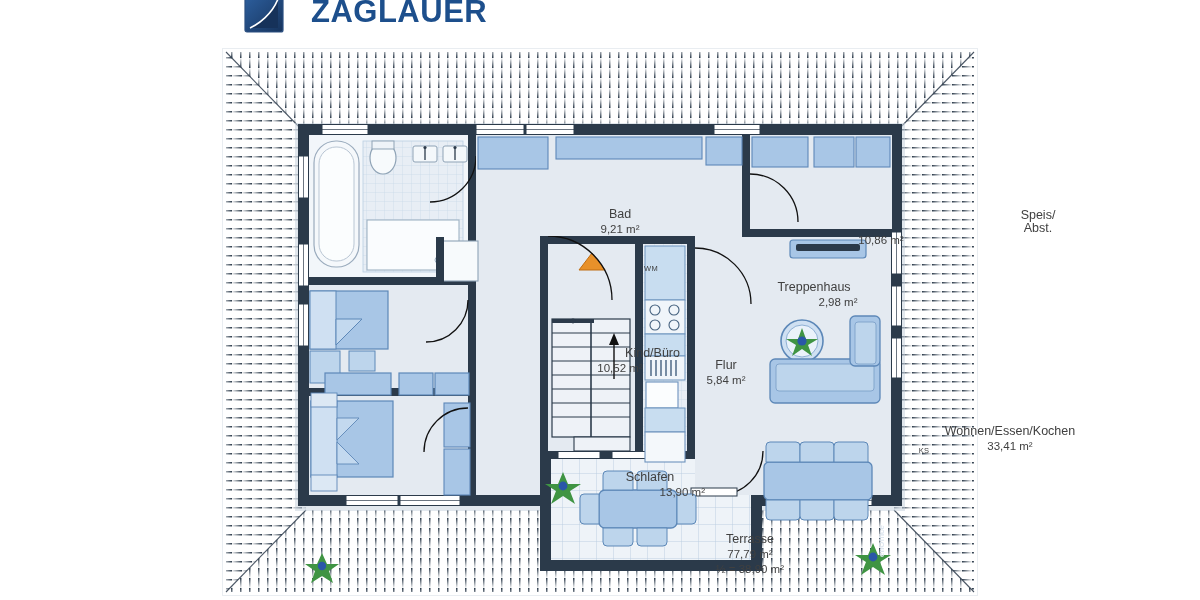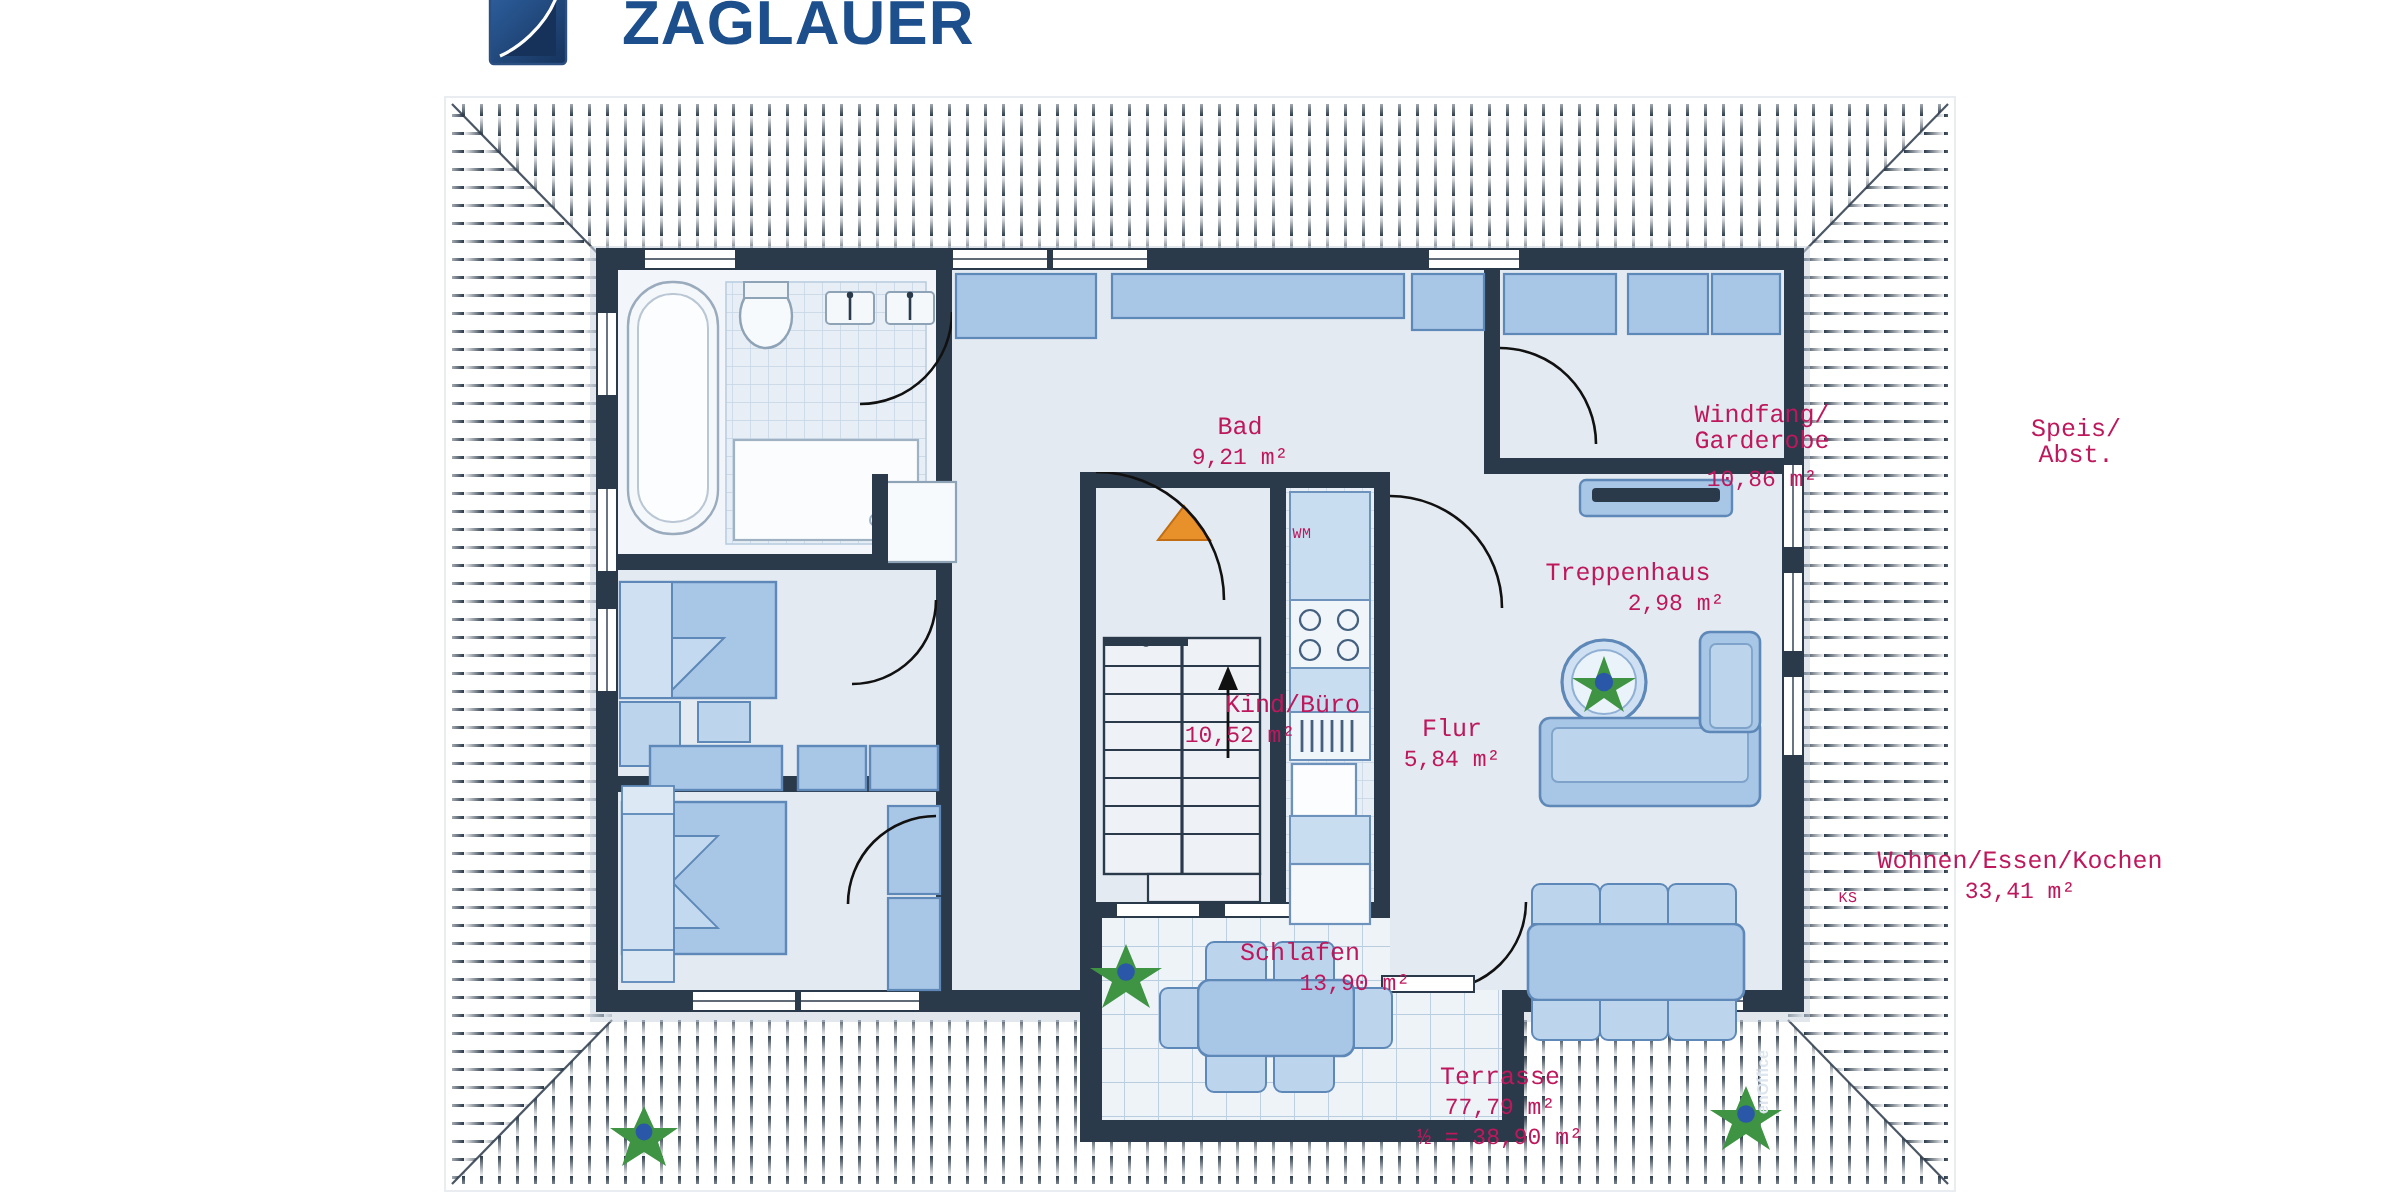--- a/index.html
+++ b/index.html
@@ -24,22 +24,22 @@
     position: absolute; left: 68px; top: -19px;
     font-size: 26px; font-weight: bold; letter-spacing: 2px;
     color: #5d7fa8; line-height: 26px;
   }
 
   
   #plan { position: absolute; left: 222px; top: 48px; width: 756px; height: 548px; }
   svg.full { position: absolute; left: 0; top: 0; overflow: visible; }
 
   .lbl {
-    position: absolute; color: #be185d; text-align: center;
-    font-family: Liberation Mono, monospace;
+    position: absolute; color: #404040; text-align: center;
+    font-family: Liberation Sans, sans-serif;
     line-height: 13px; white-space: pre-line; pointer-events: none;
   }
   .lbl.big  { font-size: 12.5px; }
   .lbl.area { font-size: 11.5px; }
   .lbl.tiny { font-size: 7.5px; letter-spacing: .3px; }
 
   .wm-rot {
     position: absolute; color: #dde6ef; font-size: 8px; font-weight: bold;
     transform: rotate(-90deg); transform-origin: left bottom; white-space: nowrap;
   }
@@ -461,22 +461,20 @@
 
     <div class="lbl big" style="left:373px; top:423px; width:110px;">Schlafen</div>
     <div class="lbl area" style="left:373px; top:438px; width:110px;text-align:right;">13,90 m²</div>
 
     <div class="lbl big" style="left:470px; top:311px; width:68px;">Flur</div>
     <div class="lbl area" style="left:470px; top:326px; width:68px;">5,84 m²</div>
 
     <div class="lbl big" style="left:532px; top:233px; width:120px;">Treppenhaus</div>
     <div class="lbl area" style="left:556px; top:248px; width:120px;">2,98 m²</div>
 
-    <div class="lbl big" style="left:599px; top:154px; width:120px;">Windfang/
-Garderobe</div>
     <div class="lbl area" style="left:599px; top:186px; width:120px;">10,86 m²</div>
 
     <div class="lbl big" style="left:768px; top:161px; width:96px;">Speis/
 Abst.</div>
 
     <div class="lbl big" style="left:690px; top:377px; width:196px;">Wohnen/Essen/Kochen</div>
     <div class="lbl area" style="left:690px; top:392px; width:196px;">33,41 m²</div>
 
     <div class="lbl big" style="left:467px; top:485px; width:122px;">Terrasse</div>
     <div class="lbl area" style="left:467px; top:500px; width:122px;">77,79 m²</div>

